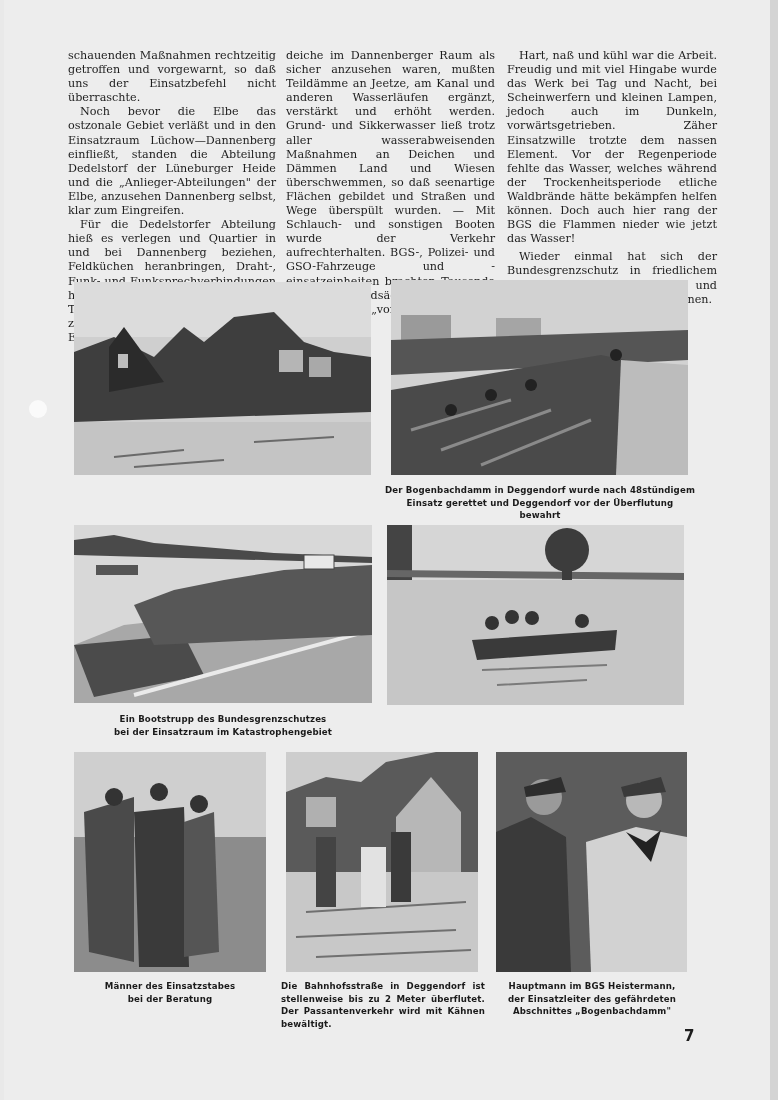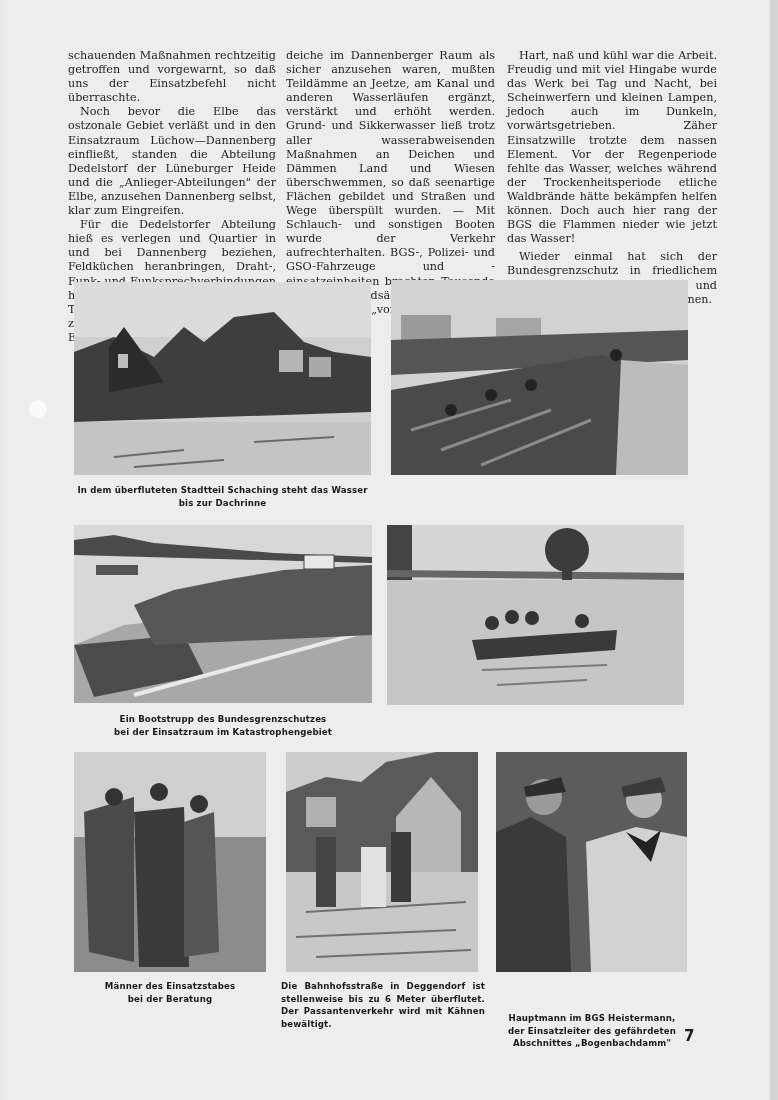--- a/index.html
+++ b/index.html
@@ -49,39 +49,39 @@
       <rect y="0" width="297" height="55" fill="#dcdcdc"></rect>
       <path d="M0 70 L40 55 L80 75 L110 45 L130 60 L160 35 L200 30 L230 60 L260 70 L297 75 L297 130 L0 140 Z" fill="#3e3e3e"></path>
       <path d="M35 65 L50 45 L90 100 L35 110 Z" fill="#2b2b2b"></path>
       <rect x="44" y="72" width="10" height="14" fill="#bdbdbd"></rect>
       <rect x="205" y="68" width="24" height="22" fill="#b5b5b5"></rect>
       <rect x="235" y="75" width="22" height="20" fill="#a9a9a9"></rect>
       <rect x="0" y="140" width="297" height="53" fill="#c4c4c4"></rect>
       <path d="M40 175 L110 168 M60 185 L150 178 M180 160 L260 155" stroke="#6a6a6a" stroke-width="2"></path>
     </svg>
   </div>
-  <div class="cap" style="left:70px;top:484px;width:297px;">
-    <span style="white-space:pre-line">In dem überfluteten Stadtteil Schaching steht das Wasser
-bis zur Dachrinne</span>
-  </div>
 
   <div class="photo" style="left:387px;top:280px;width:297px;height:195px;">
     <svg viewBox="0 0 297 195" preserveAspectRatio="none">
       <rect width="297" height="195" fill="#d2d2d2"></rect>
       <rect x="10" y="35" width="50" height="30" fill="#9a9a9a"></rect>
       <rect x="105" y="38" width="45" height="30" fill="#a5a5a5"></rect>
       <path d="M0 60 L297 50 L297 80 L0 95 Z" fill="#555"></path>
       <path d="M0 110 L210 75 L235 80 L230 195 L0 195 Z" fill="#4a4a4a"></path>
       <path d="M230 80 L297 85 L297 195 L225 195 Z" fill="#bcbcbc"></path>
       <path d="M20 150 L120 120 M50 170 L160 130 M90 185 L200 140" stroke="#8a8a8a" stroke-width="3"></path>
       <circle cx="60" cy="130" r="6" fill="#222"></circle>
         <circle cx="100" cy="115" r="6" fill="#222"></circle>
       <circle cx="140" cy="105" r="6" fill="#222"></circle>
         <circle cx="225" cy="75" r="6" fill="#222"></circle>
     </svg>
+  </div>
+  <div class="cap" style="left:381px;top:484px;width:310px;">
+    <span style="white-space:pre-line">Der Bogenbachdamm in Deggendorf wurde nach 48stündigem
+Einsatz gerettet und Deggendorf vor der Überflutung bewahrt</span>
   </div>
 
   <div class="photo" style="left:70px;top:525px;width:298px;height:178px;">
     <svg viewBox="0 0 298 178" preserveAspectRatio="none">
       <rect width="298" height="178" fill="#d8d8d8"></rect>
       <path d="M0 15 L40 10 L80 18 L130 22 L200 28 L298 32 L298 38 L0 30 Z" fill="#4a4a4a"></path>
       <rect x="22" y="40" width="42" height="10" fill="#555"></rect>
       <path d="M0 120 L50 100 L140 90 L298 95 L298 178 L0 178 Z" fill="#a8a8a8"></path>
       <path d="M0 120 L110 110 L130 150 L20 172 Z" fill="#4b4b4b"></path>
       <path d="M60 170 L298 105" stroke="#eaeaea" stroke-width="4"></path>
@@ -135,36 +135,36 @@
       <path d="M110 65 L145 25 L175 60 L175 120 L110 120 Z" fill="#b7b7b7"></path>
       <rect x="20" y="45" width="30" height="30" fill="#b0b0b0"></rect>
       <rect y="120" width="192" height="100" fill="#c8c8c8"></rect>
       <path d="M20 160 L180 150 M10 185 L170 178 M30 205 L185 198" stroke="#707070" stroke-width="2"></path>
       <rect x="30" y="85" width="20" height="70" fill="#444"></rect>
       <rect x="75" y="95" width="25" height="60" fill="#e2e2e2"></rect>
       <rect x="105" y="80" width="20" height="70" fill="#3a3a3a"></rect>
     </svg>
   </div>
   <div class="cap" style="left:277px;top:980px;width:204px;text-align:justify;">
-    <span>Die Bahnhofsstraße in Deggendorf ist stellenweise bis zu 6 Meter überflutet. Der Passantenverkehr wird mit Kähnen bewältigt.</span>
+    <span>Die Bahnhofsstraße in Deggendorf ist stellenweise bis zu 2 Meter überflutet. Der Passantenverkehr wird mit Kähnen bewältigt.</span>
   </div>
 
   <div class="photo" style="left:492px;top:752px;width:191px;height:220px;">
     <svg viewBox="0 0 191 220" preserveAspectRatio="none">
       <rect width="191" height="220" fill="#5c5c5c"></rect>
       <path d="M0 80 L35 65 L70 85 L75 220 L0 220 Z" fill="#3a3a3a"></path>
       <circle cx="48" cy="45" r="18" fill="#9a9a9a"></circle>
       <path d="M28 35 L65 25 L70 40 L30 45 Z" fill="#2d2d2d"></path>
       <path d="M90 90 L140 75 L191 85 L191 220 L95 220 Z" fill="#d2d2d2"></path>
       <circle cx="148" cy="48" r="18" fill="#b8b8b8"></circle>
       <path d="M125 35 L165 25 L170 40 L128 45 Z" fill="#3a3a3a"></path>
       <path d="M130 80 L150 90 L165 78 L155 110 Z" fill="#222"></path>
     </svg>
   </div>
-  <div class="cap" style="left:488px;top:980px;width:200px;margin-top:32px;">
+  <div class="cap" style="left:488px;top:980px;width:200px;">
     <span style="white-space:pre-line">Hauptmann im BGS Heistermann,
 der Einsatzleiter des gefährdeten
 Abschnittes „Bogenbachdamm"</span>
   </div>
 
   <div class="pnum">7</div>
 </div>
 
 <div class="rightedge"></div>
 

